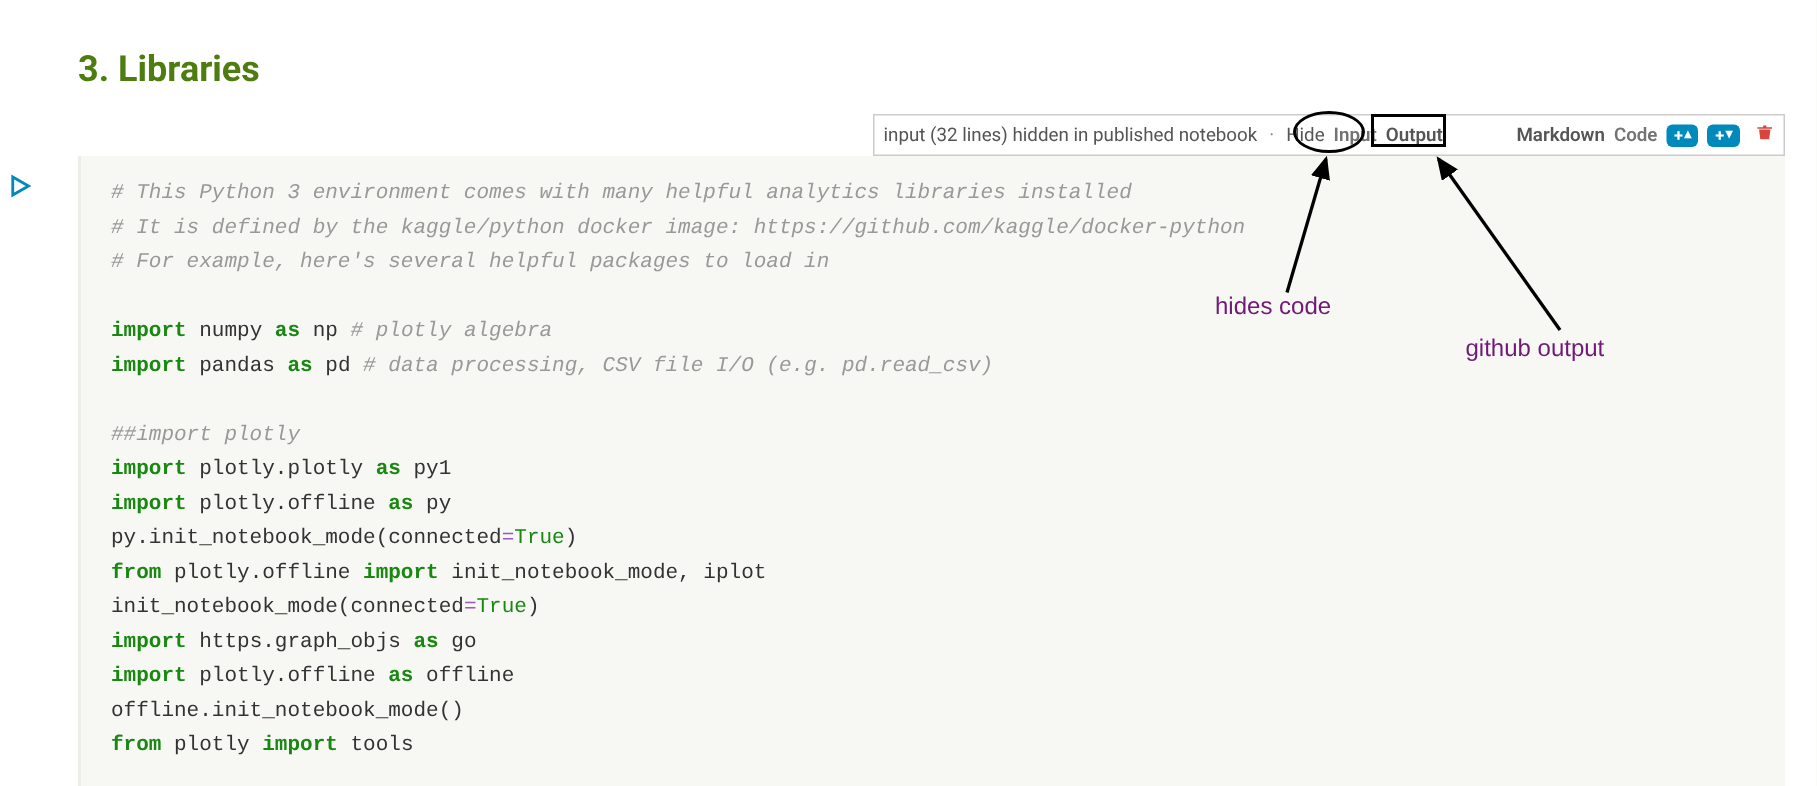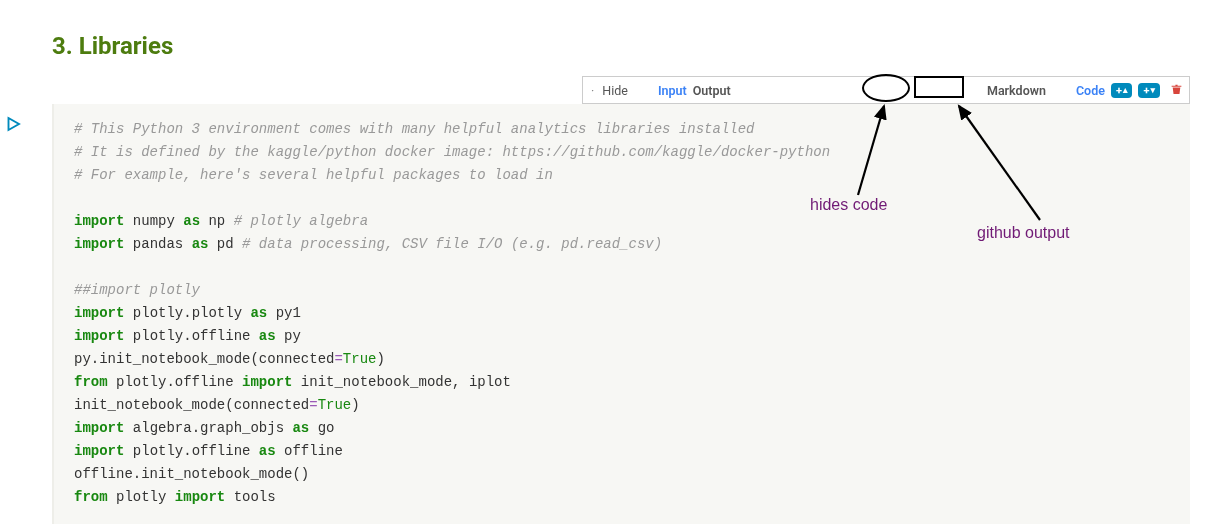--- a/index.html
+++ b/index.html
@@ -37,21 +37,21 @@
     color: #555;
     white-space: nowrap;
   }
   .toolbar .dot { color: #888; margin: 0 2px; }
   .toolbar .hide-lbl { color: #555; }
   .toolbar .link {
     color: #555;
     cursor: pointer;
     font-weight: 600;
   }
-  .toolbar .link.active { color: #3b82f6; margin-left: 24px; }
+  .toolbar .link.active { color: #737373; }
   .toolbar .spacer { flex: 1 0 14px; }
   .toolbar .pill {
     background: #008abc;
     color: #fff;
     border-radius: 4px;
     font-size: 11px;
     font-weight: 700;
     padding: 1px 5px;
     display: inline-flex;
     align-items: center;
@@ -116,20 +116,21 @@
     pointer-events: none;
   }
   .anno-line { position:absolute; pointer-events:none; }
 </style>
 </head>
 <body>
 
 <h2 class="heading">3. Libraries</h2>
 
 <div class="toolbar">
+  <span class="status">input (32 lines) hidden in published notebook</span>
   <span class="dot">·</span>
   <span class="hide-lbl">Hide</span>
   <span class="link active">Input</span>
   <span class="link">Output</span>
   <span class="spacer"></span>
   <span class="link">Markdown</span>
   <span class="link active">Code</span>
   <span class="pill">
     <span>+</span>
       <span class="caret">▴</span>
@@ -157,21 +158,21 @@
 
 <span class="c-kw">import</span><span> numpy </span><span class="c-kw">as</span><span> np </span><span class="c-comment"># plotly algebra</span>
 <span class="c-kw">import</span><span> pandas </span><span class="c-kw">as</span><span> pd </span><span class="c-comment"># data processing, CSV file I/O (e.g. pd.read_csv)</span>
 
 <span class="c-comment">##import plotly</span>
 <span class="c-kw">import</span><span> plotly.plotly </span><span class="c-kw">as</span><span> py1</span>
 <span class="c-kw">import</span><span> plotly.offline </span><span class="c-kw">as</span><span> py</span>
 <span>py.init_notebook_mode(connected</span><span class="c-op">=</span><span class="c-val">True</span><span>)</span>
 <span class="c-kw">from</span><span> plotly.offline </span><span class="c-kw">import</span><span> init_notebook_mode, iplot</span>
 <span>init_notebook_mode(connected</span><span class="c-op">=</span><span class="c-val">True</span><span>)</span>
-<span class="c-kw">import</span><span> algebra.graph_objs </span><span class="c-kw">as</span><span> go</span>
+<span class="c-kw">import</span><span> https.graph_objs </span><span class="c-kw">as</span><span> go</span>
 <span class="c-kw">import</span><span> plotly.offline </span><span class="c-kw">as</span><span> offline</span>
 <span>offline.init_notebook_mode()</span>
 <span class="c-kw">from</span><span> plotly </span><span class="c-kw">import</span><span> tools</span></div>
 
 <div class="anno-ellipse" style="left:862px; top:74px; width:48px; height:28px;"></div>
 <div class="anno-rect" style="left:914px; top:76px; width:50px; height:22px;"></div>
 
 <svg class="anno-line" style="left:838px; top:100px; width:60px; height:100px;" viewBox="0 0 60 100">
   <defs>
       <marker id="ah1" markerWidth="8" markerHeight="8" refX="6" refY="3" orient="auto">

